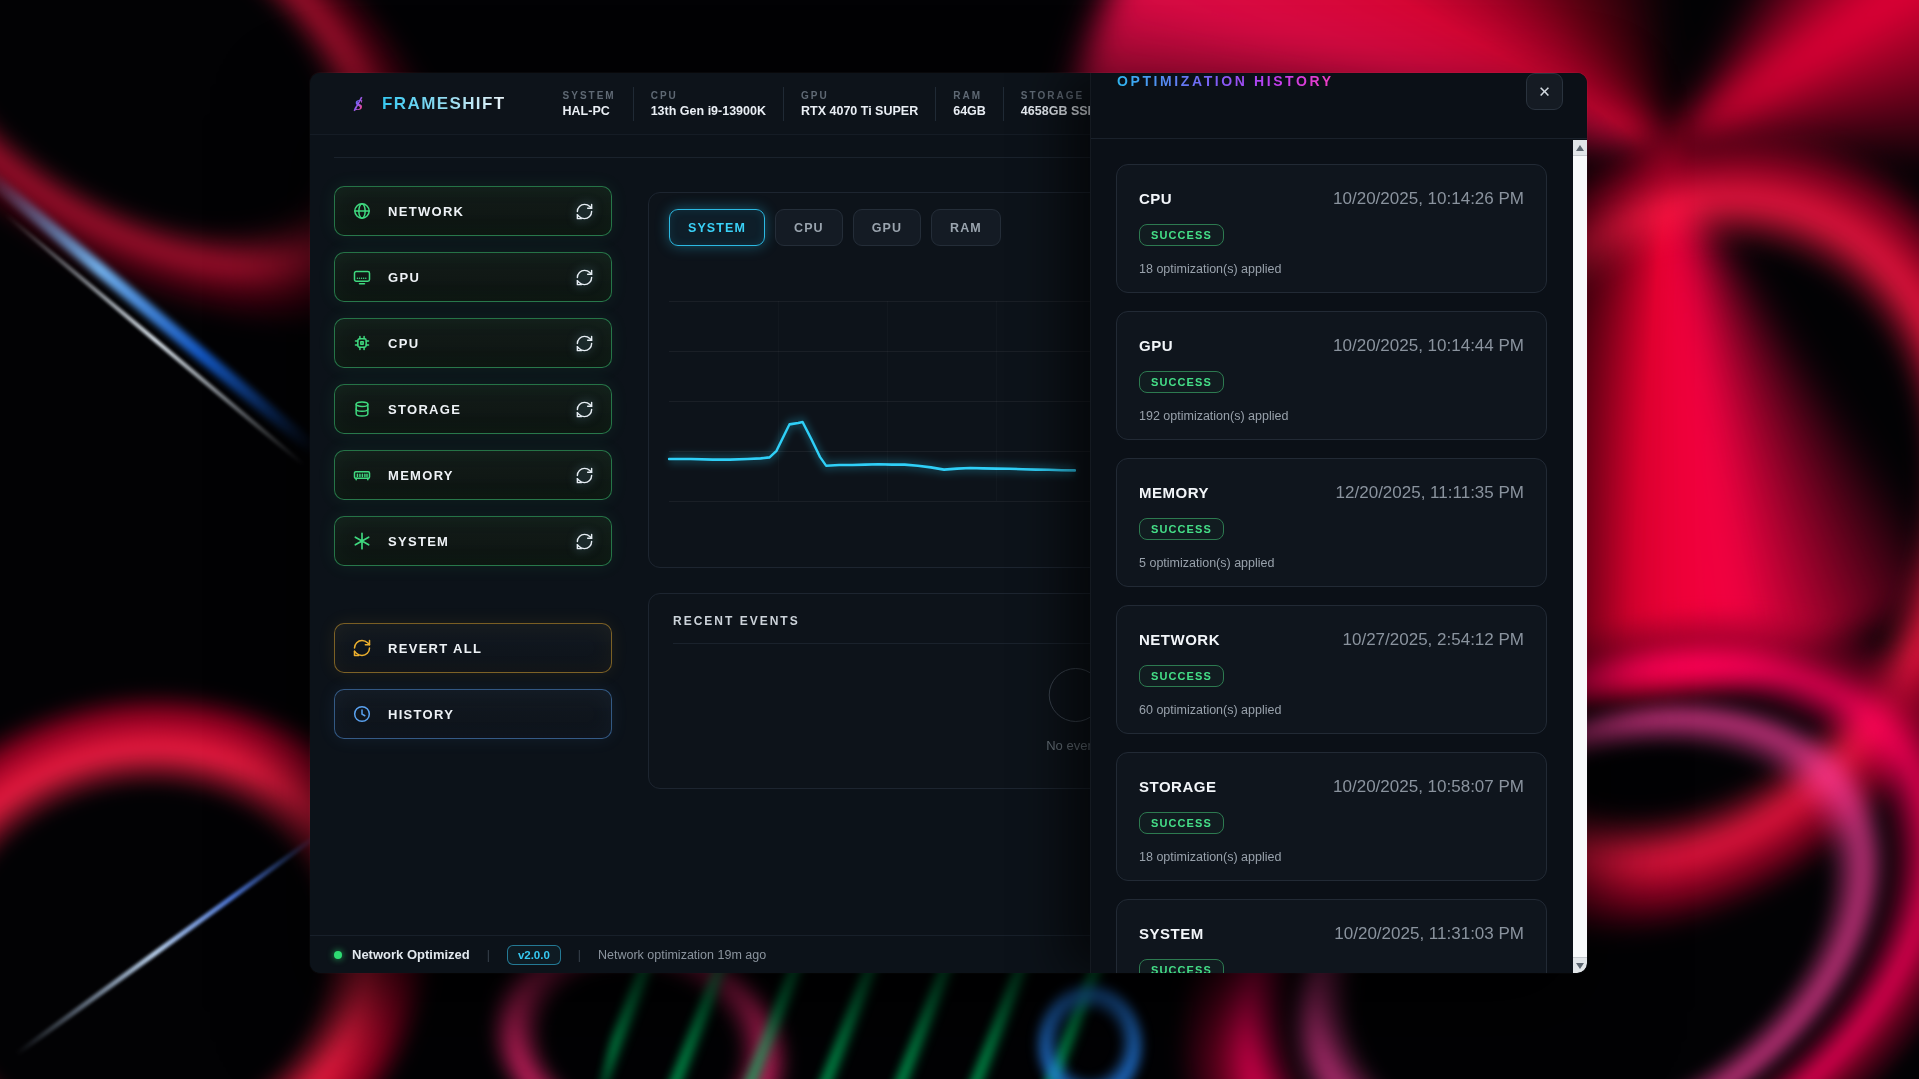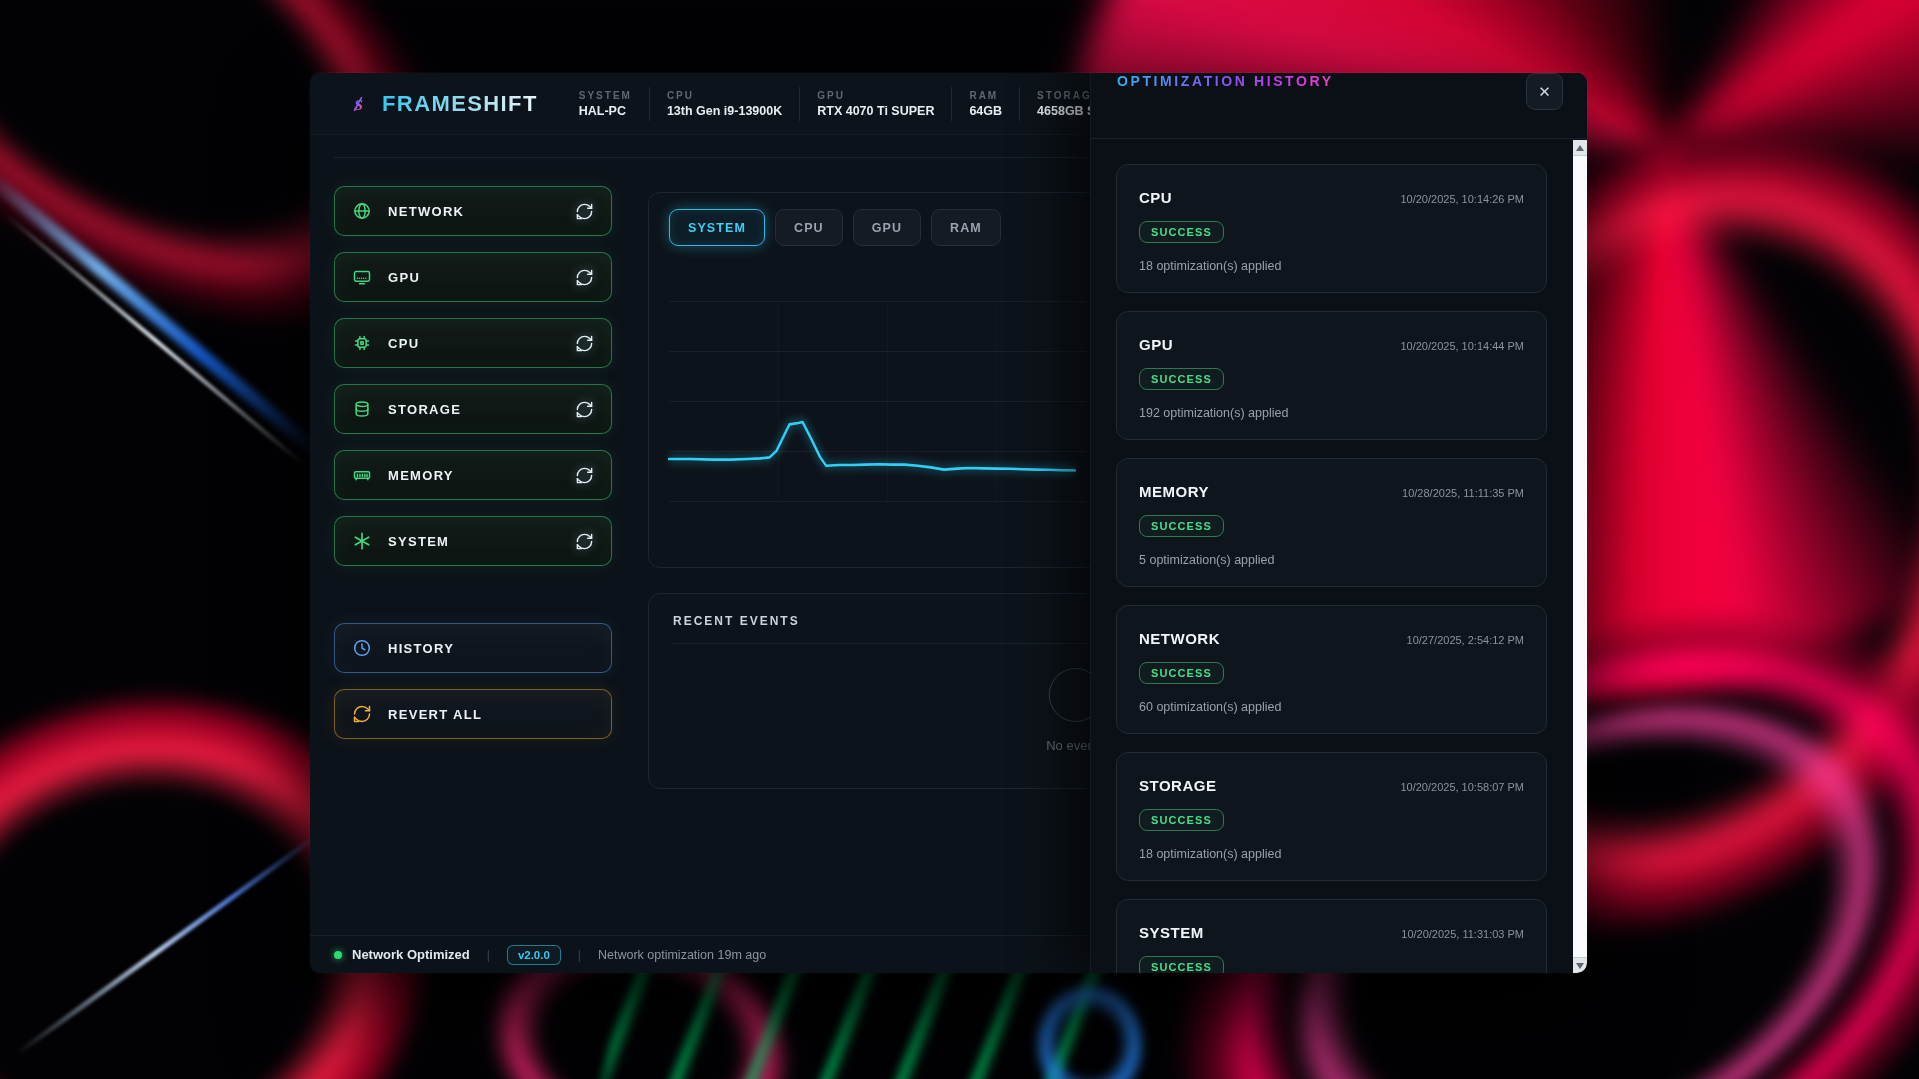--- a/index.html
+++ b/index.html
@@ -41,21 +41,21 @@
     background:radial-gradient(closest-side,transparent 38%,rgba(40,140,255,.85) 60%,transparent 75%);filter:blur(5px)}
 
   
   .app{position:absolute;left:310px;top:73px;width:1277px;height:900px;border-radius:10px;
     background:#0c1219;overflow:hidden;
     box-shadow:0 40px 90px rgba(0,0,0,.85),0 0 0 1px rgba(255,255,255,.035)}
 
   .app-header{height:62px;display:flex;align-items:center;padding:0 20px 0 38px;border-bottom:1px solid #151c25;background:#0d131a}
   .logo{width:30px;height:30px;margin-right:14px;flex:none}
   .logo svg{width:100%;height:100%}
-  .brand{font-size:22px;font-weight:bold;letter-spacing:1.4px;margin-right:24px;
+  .brand{font-size:17px;font-weight:bold;letter-spacing:1.4px;margin-right:40px;
     background:linear-gradient(90deg,#35c9f2,#9adcf0 55%,#eef6fb);-webkit-background-clip:text;background-clip:text;color:transparent}
   .specs{display:flex;align-items:stretch;height:34px}
   .spec{padding:0 17px;display:flex;flex-direction:column;justify-content:center}
   .spec+.spec{border-left:1px solid #202a35}
   .spec-label{font-size:10px;font-weight:bold;color:#5f6974;letter-spacing:2px}
   .spec-value{font-size:12.5px;font-weight:bold;color:#e9eef4;margin-top:3px;white-space:nowrap}
 
   .content{padding:0 24px;height:calc(100% - 62px);position:relative}
   .page-title{margin-top:64px;margin-left:2px;font-size:21px;font-weight:bold;letter-spacing:1.4px;color:#f2f5f8;
     text-shadow:-1.5px 0 rgba(255,0,80,.28),1.5px 0 rgba(0,140,255,.28)}
@@ -115,21 +115,21 @@
   .hp-header{height:66px;display:flex;align-items:flex-start;justify-content:space-between;padding:0 24px 0 26px;border-bottom:1px solid #1a212b}
   .hp-title{font-size:14px;font-weight:bold;letter-spacing:2.6px;
     background:linear-gradient(90deg,#2fb6f0,#7e5df6 45%,#c13df2 72%,#f03dc0);
     -webkit-background-clip:text;background-clip:text;color:transparent}
   .hp-close{width:37px;height:37px;border-radius:9px;border:1px solid #2a333e;background:#151b23;color:#d2d9e0;
     font-size:15px;display:flex;align-items:center;justify-content:center;cursor:pointer}
   .hp-list{position:absolute;top:67px;left:0;right:14px;bottom:0;overflow:hidden;padding:24px 26px 0 25px}
   .hist-card{height:129px;border:1px solid #222a35;border-radius:12px;background:#0f151d;padding:24px 22px;margin-bottom:18px}
   .hc-top{display:flex;justify-content:space-between;align-items:baseline}
   .hc-name{font-size:15px;font-weight:bold;color:#f2f5f9;letter-spacing:.5px}
-  .hc-time{font-size:11px;color:#8a939e}
+  .hc-time{font-size:17px;color:#8a939e}
   .hc-badge{display:inline-block;margin-top:15px;padding:4px 11px;border:1px solid #2d7a50;border-radius:8px;
     color:#45df88;font-size:11px;font-weight:bold;letter-spacing:1.1px;background:rgba(45,160,92,.06)}
   .hc-detail{margin-top:16px;font-size:12.5px;color:#98a1ab}
 
   
   .scrollbar{position:absolute;top:67px;right:0;bottom:0;width:14px;background:#e2e6e9;
     display:flex;flex-direction:column;border-radius:0 0 9px 0;cursor:pointer}
   .sb-arrow{height:15px;flex:none;display:flex;align-items:center;justify-content:center}
   .sb-arrow.up::after{content:"";border-left:4px solid transparent;border-right:4px solid transparent;border-bottom:6px solid #5c6670}
   .sb-arrow.down::after{content:"";border-left:4px solid transparent;border-right:4px solid transparent;border-top:6px solid #5c6670}
@@ -301,39 +301,39 @@
                 <svg viewBox="0 0 24 24" fill="none" stroke="currentColor" stroke-width="1.8" stroke-linecap="round" stroke-linejoin="round">
                   <path d="M3 12a9 9 0 0 1 9-9 9.75 9.75 0 0 1 6.74 2.74L21 8"></path>
                   <path d="M21 3v5h-5"></path>
                   <path d="M21 12a9 9 0 0 1-9 9 9.75 9.75 0 0 1-6.74-2.74L3 16"></path>
                   <path d="M8 21H3v-5"></path>
                 </svg>
               </span>
             </div>
           </div>
         <div class="actions">
+            <div class="opt-btn neutral" style="border-color: rgba(237, 176, 46, 0.49); box-shadow: rgba(237, 176, 46, 0.09) 0px 0px 18px, rgba(237, 176, 46, 0.05) 0px 0px 22px inset;">
+              <span class="icon " style="color: rgb(237, 176, 46);">
+                <svg viewBox="0 0 24 24" fill="none" stroke="currentColor" stroke-width="1.8" stroke-linecap="round" stroke-linejoin="round">
+                  <path d="M3 12a9 9 0 0 1 9-9 9.75 9.75 0 0 1 6.74 2.74L21 8"></path>
+                  <path d="M21 3v5h-5"></path>
+                  <path d="M21 12a9 9 0 0 1-9 9 9.75 9.75 0 0 1-6.74-2.74L3 16"></path>
+                  <path d="M8 21H3v-5"></path>
+                </svg>
+              </span>
+              <span class="opt-label">REVERT ALL</span>
+            </div>
             <div class="opt-btn neutral" style="border-color: rgba(90, 162, 240, 0.49); box-shadow: rgba(90, 162, 240, 0.09) 0px 0px 18px, rgba(90, 162, 240, 0.05) 0px 0px 22px inset;">
               <span class="icon " style="color: rgb(90, 162, 240);">
                 <svg viewBox="0 0 24 24" fill="none" stroke="currentColor" stroke-width="1.8" stroke-linecap="round" stroke-linejoin="round">
                   <circle cx="12" cy="12" r="8.8"></circle>
                   <path d="M12 7.2v5l3.4 1.9"></path>
                 </svg>
               </span>
               <span class="opt-label">HISTORY</span>
-            </div>
-            <div class="opt-btn neutral" style="border-color: rgba(237, 176, 46, 0.49); box-shadow: rgba(237, 176, 46, 0.09) 0px 0px 18px, rgba(237, 176, 46, 0.05) 0px 0px 22px inset;">
-              <span class="icon " style="color: rgb(237, 176, 46);">
-                <svg viewBox="0 0 24 24" fill="none" stroke="currentColor" stroke-width="1.8" stroke-linecap="round" stroke-linejoin="round">
-                  <path d="M3 12a9 9 0 0 1 9-9 9.75 9.75 0 0 1 6.74 2.74L21 8"></path>
-                  <path d="M21 3v5h-5"></path>
-                  <path d="M21 12a9 9 0 0 1-9 9 9.75 9.75 0 0 1-6.74-2.74L3 16"></path>
-                  <path d="M8 21H3v-5"></path>
-                </svg>
-              </span>
-              <span class="opt-label">REVERT ALL</span>
             </div>
           </div>
       </div>
 
       <div class="midcol">
         <div class="card monitor-card">
           <div class="tabs">
               <div class="tab active">SYSTEM</div>
               <div class="tab">CPU</div>
               <div class="tab">GPU</div>
@@ -395,21 +395,21 @@
        <span class="hc-time">10/20/2025, 10:14:26 PM</span>
      </div>
      <span class="hc-badge">SUCCESS</span><div class="hc-detail">18 optimization(s) applied</div></div>
         <div class="hist-card"><div class="hc-top">
        <span class="hc-name">GPU</span>
        <span class="hc-time">10/20/2025, 10:14:44 PM</span>
      </div>
      <span class="hc-badge">SUCCESS</span><div class="hc-detail">192 optimization(s) applied</div></div>
         <div class="hist-card"><div class="hc-top">
        <span class="hc-name">MEMORY</span>
-       <span class="hc-time">10/28/2025, 11:11:35 PM</span>
+       <span class="hc-time">12/20/2025, 11:11:35 PM</span>
      </div>
      <span class="hc-badge">SUCCESS</span><div class="hc-detail">5 optimization(s) applied</div></div>
         <div class="hist-card"><div class="hc-top">
        <span class="hc-name">NETWORK</span>
        <span class="hc-time">10/27/2025, 2:54:12 PM</span>
      </div>
      <span class="hc-badge">SUCCESS</span><div class="hc-detail">60 optimization(s) applied</div></div>
         <div class="hist-card"><div class="hc-top">
        <span class="hc-name">STORAGE</span>
        <span class="hc-time">10/20/2025, 10:58:07 PM</span>

